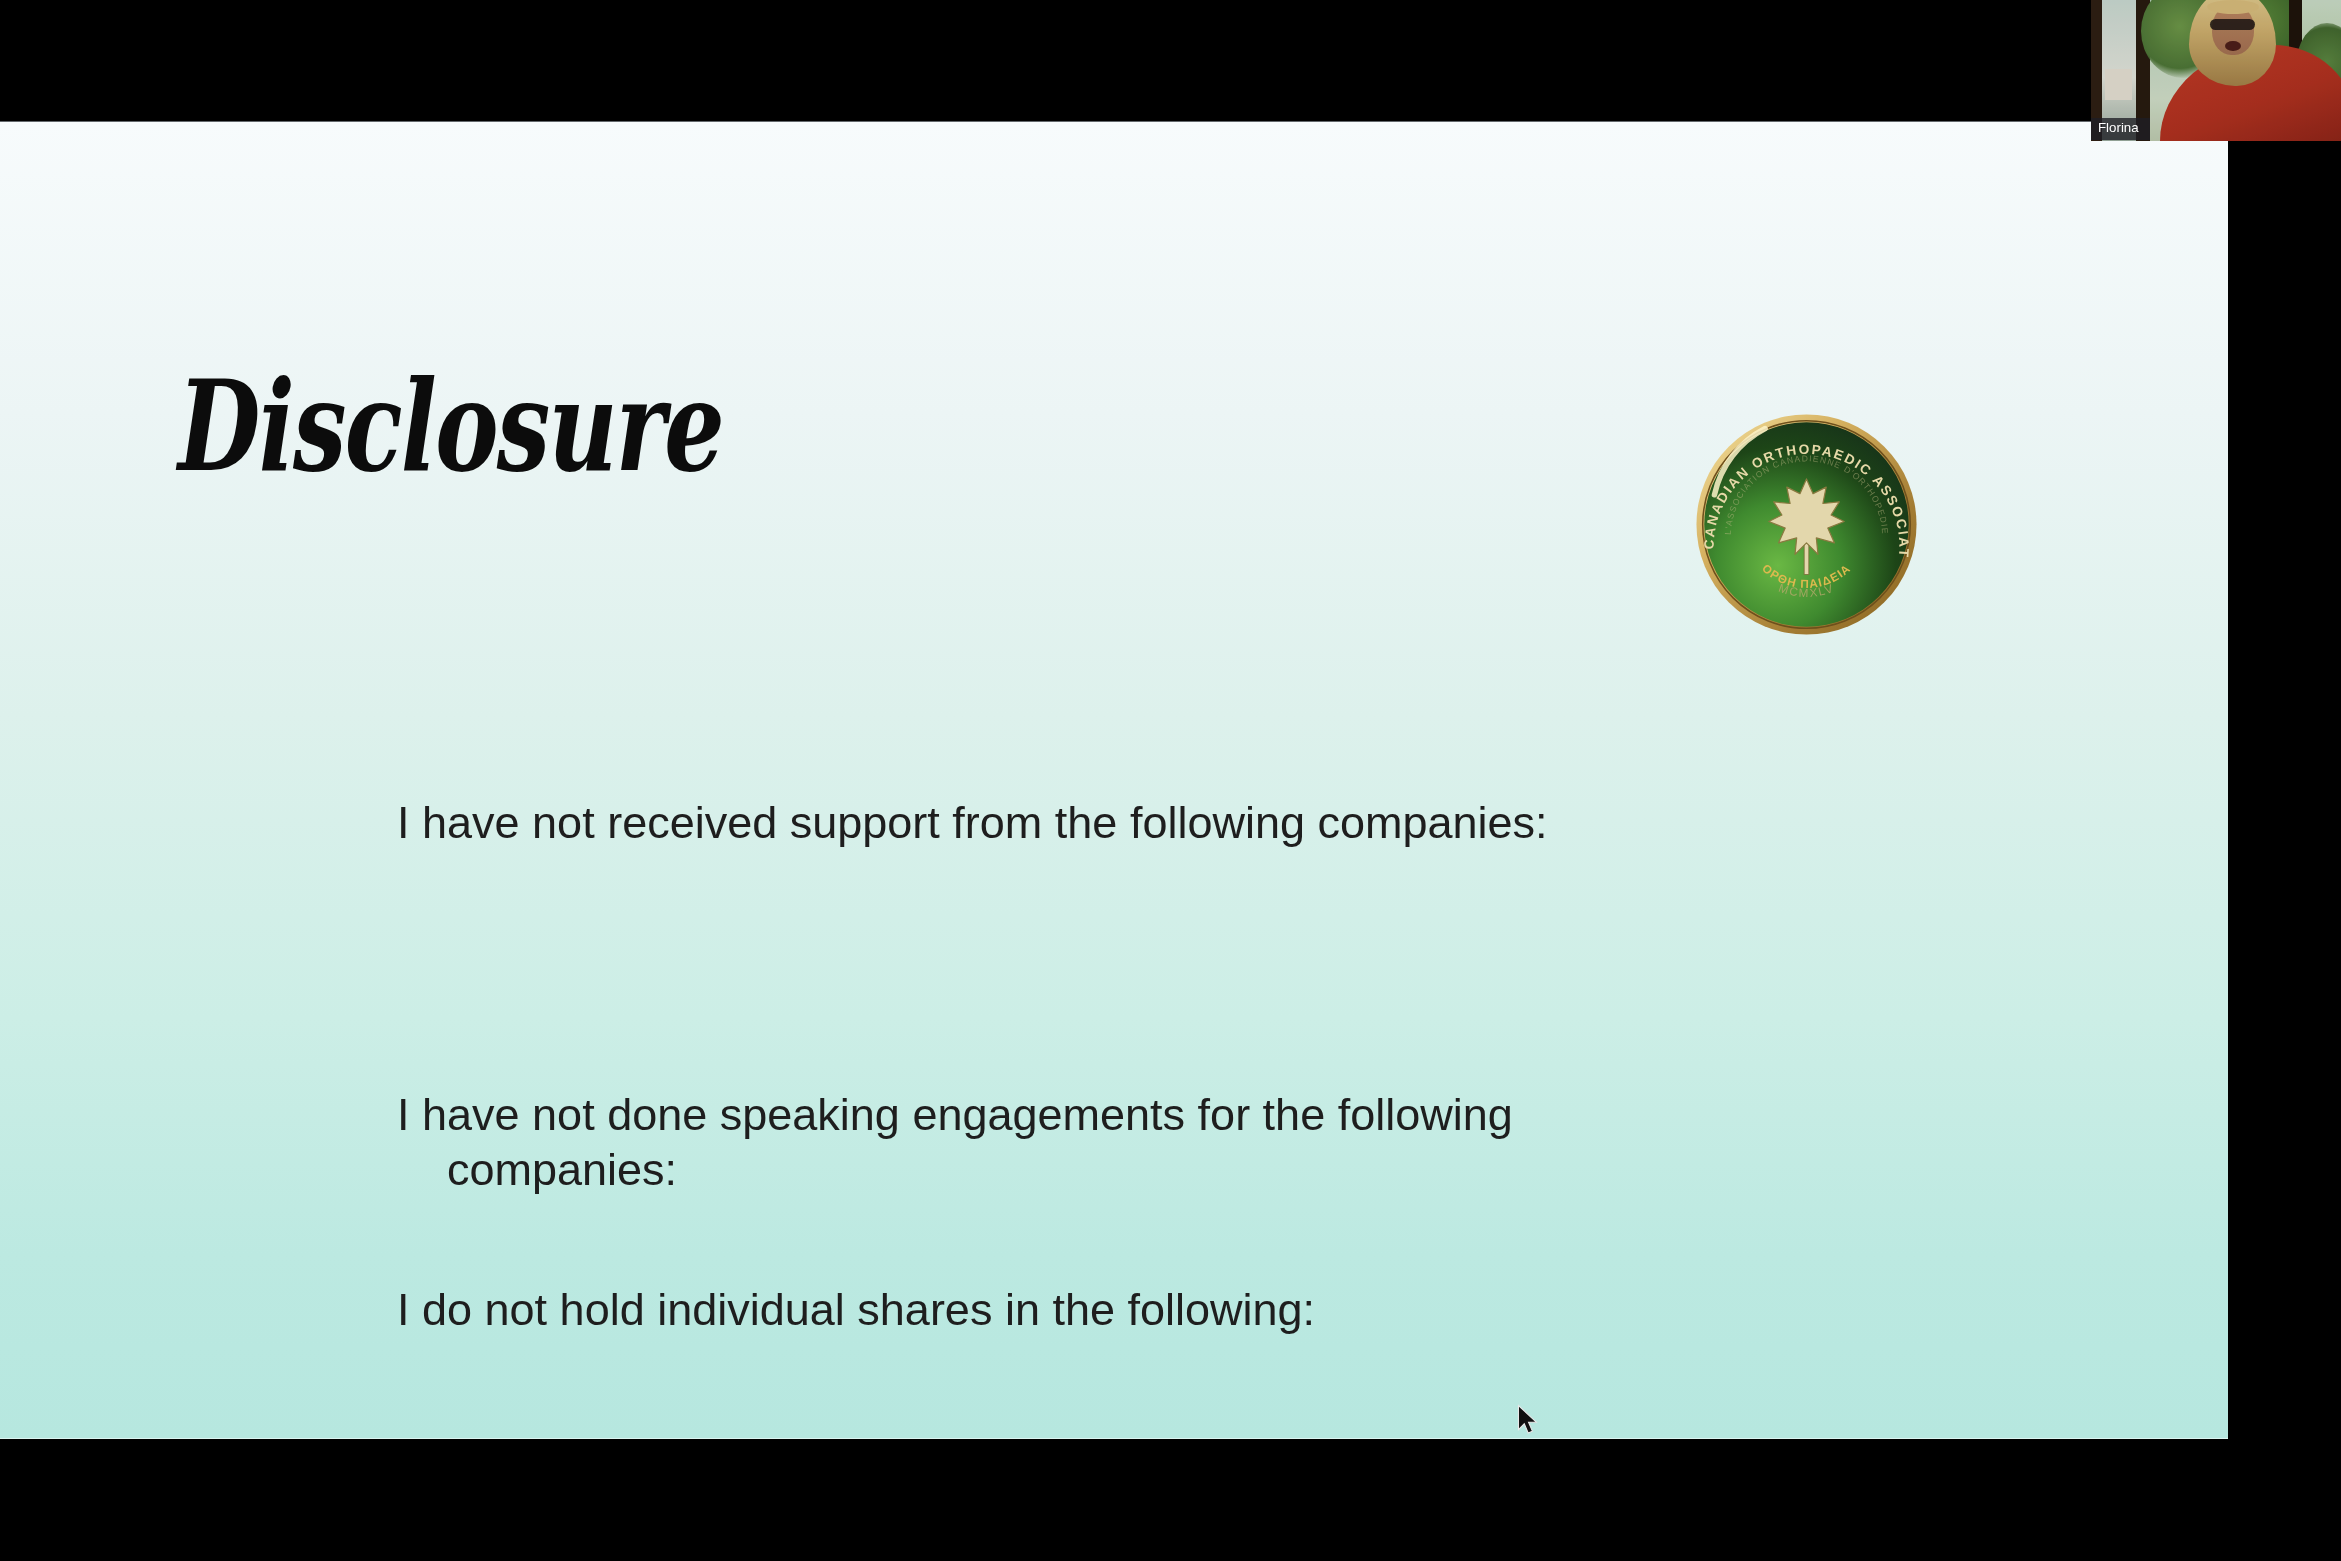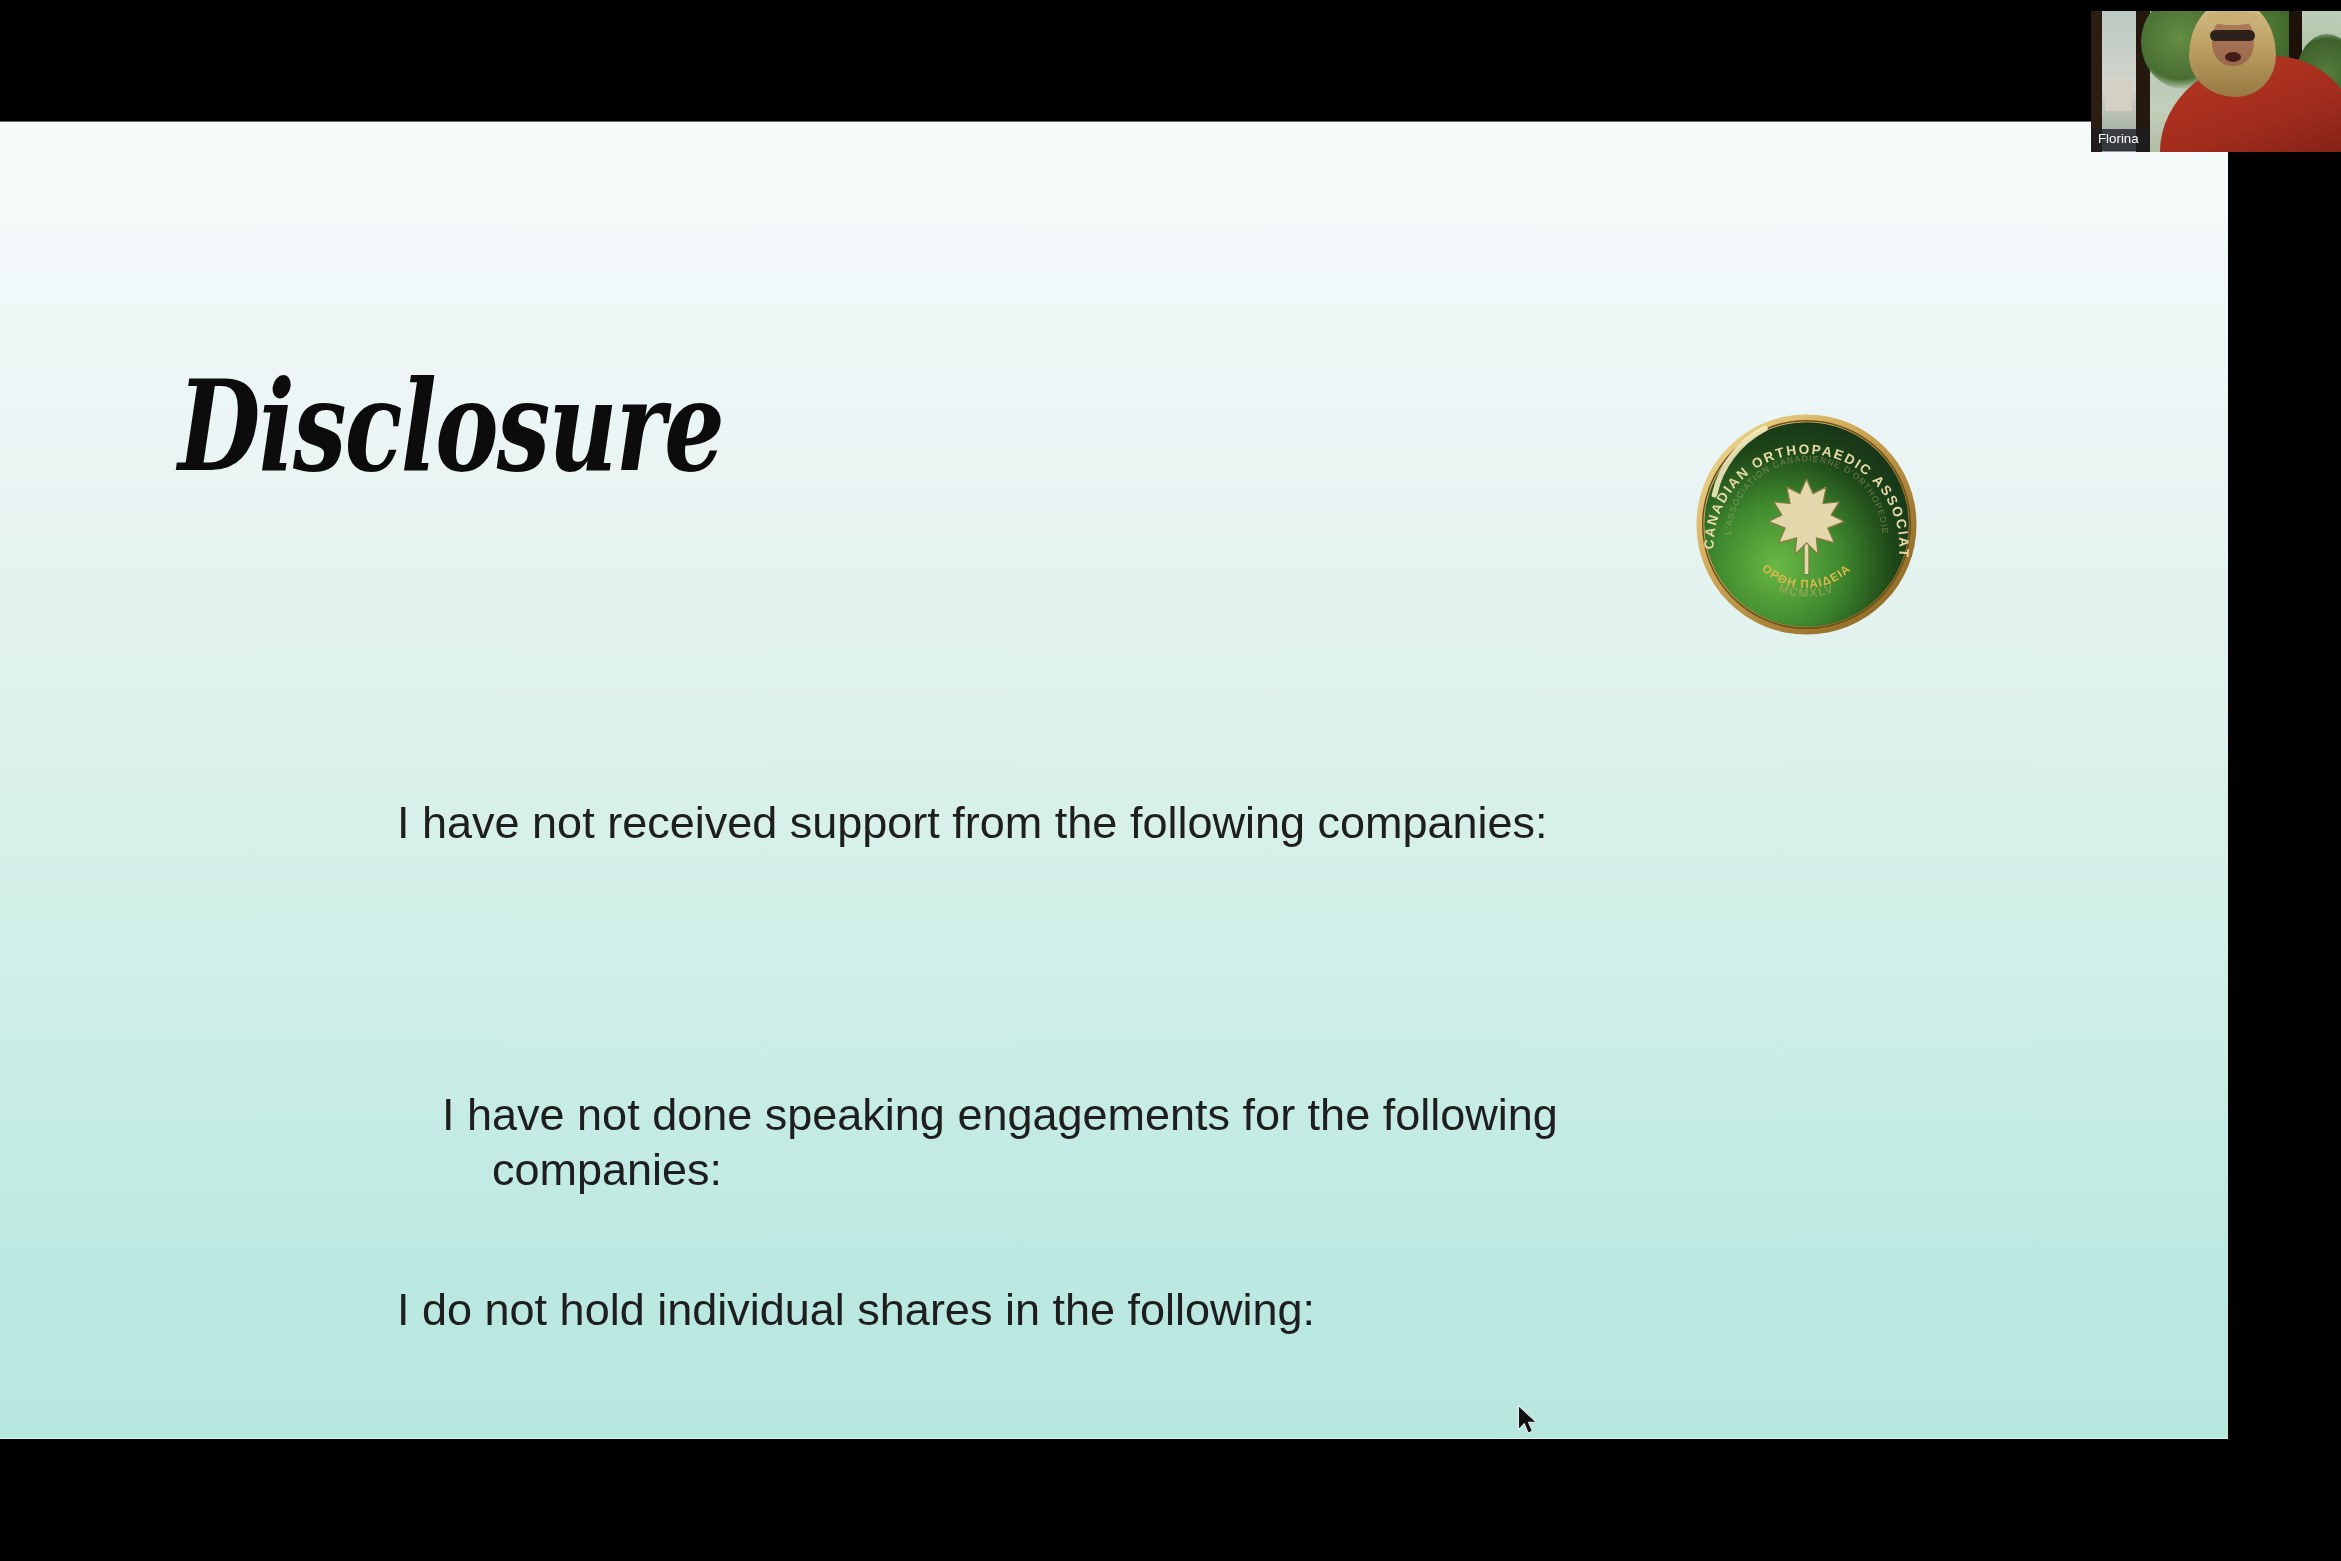--- a/index.html
+++ b/index.html
@@ -21,40 +21,40 @@
   .slide-title{
     position:absolute;left:178px;top:242px;margin:0;
     font-family:"DejaVu Serif", serif;font-weight:bold;font-style:italic;
     font-size:125px;line-height:1.0;color:#0c0c0c;letter-spacing:-2.3px;
     transform:scaleX(0.76);transform-origin:left top;white-space:nowrap;
   }
   .bullet{
     position:absolute;left:397px;margin:0;
     font-size:45px;line-height:55px;color:#1e1e1e;white-space:nowrap;
   }
-  .bullet.wrap{white-space:normal;width:1296px;padding-left:50px;text-indent:-50px;margin-left:45px;}
+  .bullet.wrap{white-space:normal;width:1296px;padding-left:50px;text-indent:-50px;}
   .b0{top:525px}.b1{top:673px}.b2{top:820px}.b3{top:965px}.b4{top:1160px}
 
   
   .coa-logo{position:absolute;left:1691px;top:287px;width:231px;height:231px;}
 
   
   .ctl{position:absolute;}
   .ctl-prev{left:14px;top:1391px;}
   .ctl-pen{left:50px;top:1377px;}
   .ctl-seeall{left:107px;top:1391px;}
   .ctl-more{left:159px;top:1391px;}
   .ctl-next{left:212px;top:1391px;}
 
   
   .cursor{position:absolute;left:1516px;top:1404px;}
 
   
   .webcam{
-    position:absolute;right:0;top:11px;width:251px;height:141px;overflow:hidden;
+    position:absolute;right:0;top:0;width:251px;height:141px;overflow:hidden;
     background:#0369a1;
   }
   .webcam .stripe{position:absolute;top:0;height:141px;}
   .wc-frame-left{left:0;width:11px;background:#2e2013;}
   .wc-pane1{left:11px;width:34px;background:linear-gradient(180deg,#cfe0d8 0%,#e9ece2 55%,#9fb2a4 100%);}
   .wc-building{position:absolute;left:14px;top:69px;width:26.5px;height:31px;background:#ebe7da;}
   .wc-post1{left:45px;width:14px;background:#271b0f;}
   .wc-pane2{left:59px;width:139px;background:linear-gradient(180deg,#bdd7c1 0%,#d6e6cf 70%,#c4d2b6 100%);}
   .wc-tree1{position:absolute;left:50px;top:-15.6px;width:86px;height:94px;border-radius:50%;
     background:radial-gradient(circle at 45% 45%,#6f9c4a 0%,#4f7a38 60%,rgba(79,122,56,0) 75%);}

